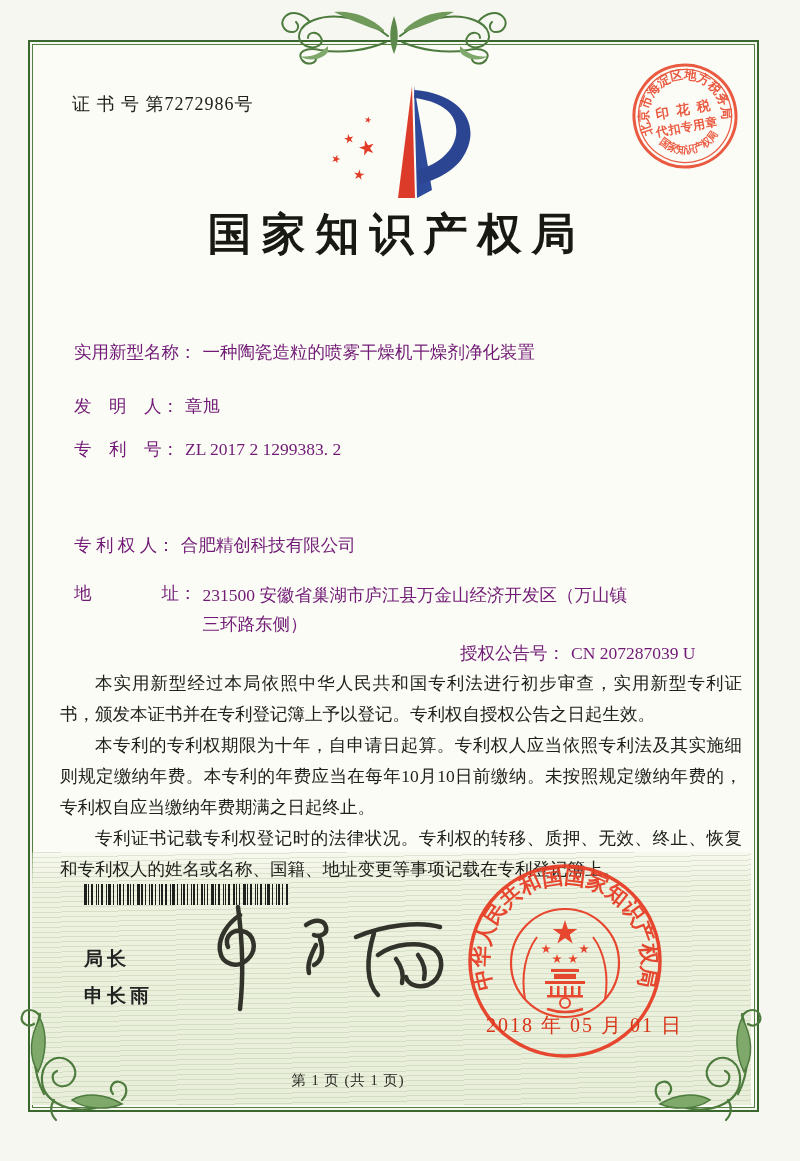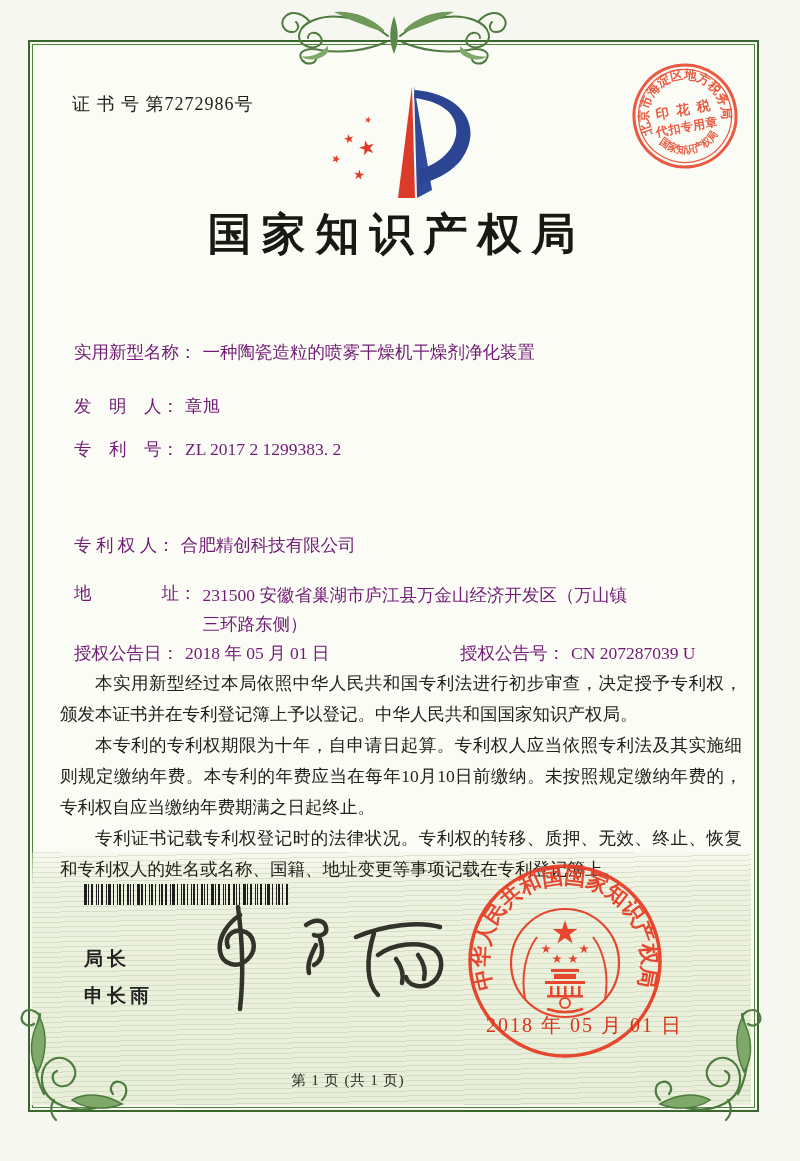--- a/index.html
+++ b/index.html
@@ -120,26 +120,25 @@
     <span class="label">专　利　号：</span><span class="value">ZL 2017 2 1299383. 2</span>
   </div>
   <div class="abs row" style="top:533px">
     <span class="label">专 利 权 人：</span><span class="value">合肥精创科技有限公司</span>
   </div>
   <div class="abs row" style="top:581px;white-space:normal">
     <span class="label" style="vertical-align:top">地　　　　址：</span><span class="value value-multiline">231500 安徽省巢湖市庐江县万金山经济开发区（万山镇
 三环路东侧）</span>
   </div>
   <div class="abs row" style="top:641px;width:682px">
-    <span><span class="label">授权公告日：</span><span class="value">2018 年 05 月 01 日</span></span>
     <span class="grant-no-part"><span class="label">授权公告号：</span><span class="value">CN 207287039 U</span></span>
   </div>
 
   <div class="abs paras">
-    <p>本实用新型经过本局依照中华人民共和国专利法进行初步审查，决定授予专利权，颁发本证书并在专利登记簿上予以登记。中华人民共和国国家知识产权局。</p>
+    <p>本实用新型经过本局依照中华人民共和国专利法进行初步审查，实用新型专利证书，颁发本证书并在专利登记簿上予以登记。专利权自授权公告之日起生效。</p>
     <p>本专利的专利权期限为十年，自申请日起算。专利权人应当依照专利法及其实施细则规定缴纳年费。本专利的年费应当在每年10月10日前缴纳。未按照规定缴纳年费的，专利权自应当缴纳年费期满之日起终止。</p>
     <p>专利证书记载专利权登记时的法律状况。专利权的转移、质押、无效、终止、恢复和专利权人的姓名或名称、国籍、地址变更等事项记载在专利登记簿上。</p>
   </div>
 
   <div class="abs barcode"><i style="width:3px;margin-right:1px"></i><i style="width:1px;margin-right:2px"></i><i style="width:2px;margin-right:3px"></i><i style="width:1px;margin-right:1px"></i><i style="width:1px;margin-right:2px"></i><i style="width:2px;margin-right:3px"></i><i style="width:1px;margin-right:1px"></i><i style="width:3px;margin-right:2px"></i><i style="width:1px;margin-right:3px"></i><i style="width:1px;margin-right:1px"></i><i style="width:2px;margin-right:2px"></i><i style="width:1px;margin-right:3px"></i><i style="width:2px;margin-right:1px"></i><i style="width:1px;margin-right:2px"></i><i style="width:1px;margin-right:3px"></i><i style="width:3px;margin-right:1px"></i><i style="width:2px;margin-right:2px"></i><i style="width:1px;margin-right:3px"></i><i style="width:1px;margin-right:1px"></i><i style="width:2px;margin-right:2px"></i><i style="width:1px;margin-right:3px"></i><i style="width:1px;margin-right:1px"></i><i style="width:2px;margin-right:2px"></i><i style="width:2px;margin-right:3px"></i><i style="width:1px;margin-right:1px"></i><i style="width:3px;margin-right:2px"></i><i style="width:1px;margin-right:3px"></i><i style="width:1px;margin-right:1px"></i><i style="width:2px;margin-right:2px"></i><i style="width:1px;margin-right:3px"></i><i style="width:1px;margin-right:1px"></i><i style="width:2px;margin-right:2px"></i><i style="width:1px;margin-right:3px"></i><i style="width:2px;margin-right:1px"></i><i style="width:1px;margin-right:2px"></i><i style="width:1px;margin-right:3px"></i><i style="width:3px;margin-right:1px"></i><i style="width:1px;margin-right:2px"></i><i style="width:2px;margin-right:3px"></i><i style="width:1px;margin-right:1px"></i><i style="width:1px;margin-right:2px"></i><i style="width:2px;margin-right:3px"></i><i style="width:2px;margin-right:1px"></i><i style="width:1px;margin-right:2px"></i><i style="width:1px;margin-right:3px"></i><i style="width:3px;margin-right:1px"></i><i style="width:1px;margin-right:2px"></i><i style="width:2px;margin-right:3px"></i><i style="width:1px;margin-right:1px"></i><i style="width:1px;margin-right:2px"></i><i style="width:2px;margin-right:3px"></i><i style="width:1px;margin-right:1px"></i><i style="width:3px;margin-right:2px"></i><i style="width:1px;margin-right:3px"></i><i style="width:1px;margin-right:1px"></i><i style="width:2px;margin-right:2px"></i><i style="width:1px;margin-right:3px"></i><i style="width:2px;margin-right:1px"></i></div>
 
   <div class="abs signer" style="top:946px">局长</div>
   <div class="abs signer" style="top:983px">申长雨</div>
 
   <svg class="abs" style="left:188px;top:903px" width="280" height="115" viewBox="0 0 280 115">

